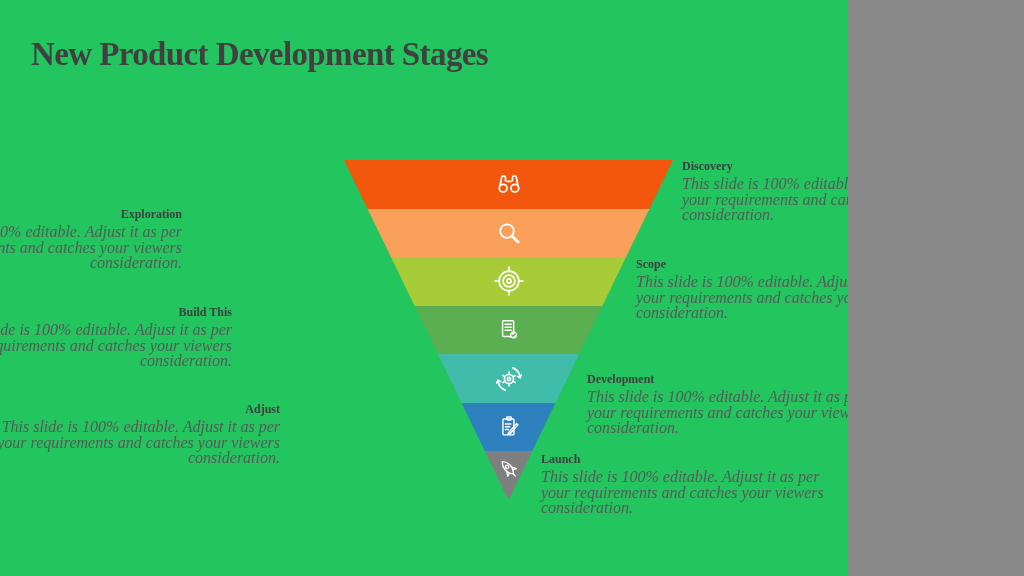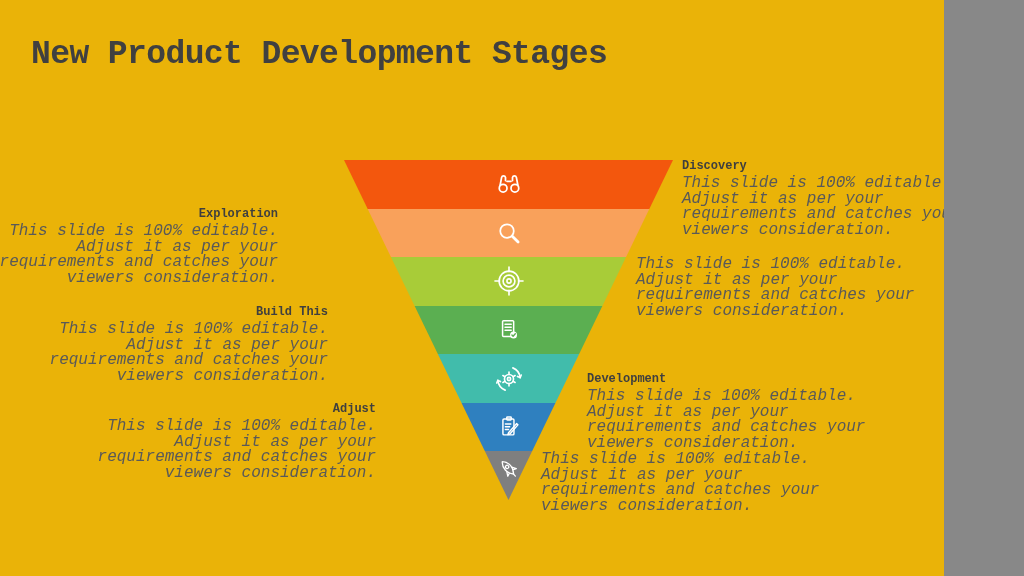--- a/index.html
+++ b/index.html
@@ -1,17 +1,17 @@
 <!DOCTYPE html>
 <html><head>
 <meta charset="utf-8">
 <style>
   html,body{margin:0;padding:0;background:#888;}
-  .slide{position:relative;width:944px;height:576px;background:#eab308;overflow:hidden;
-         font-family:Liberation Mono, monospace;}
+  .slide{position:relative;width:848px;height:576px;background:#22c55e;overflow:hidden;
+         font-family:Liberation Serif, serif;}
   .slide-title{position:absolute;left:31px;top:36px;margin:0;font-size:33px;font-weight:bold;
                color:#404040;letter-spacing:-0.6px;}
   .funnel{position:absolute;left:344px;top:160px;width:329px;height:340px;
           display:flex;flex-direction:column;
           clip-path:polygon(0 0,100% 0,50% 100%);-webkit-clip-path:polygon(0 0,100% 0,50% 100%);}
   .band{flex:1;position:relative;}
   .band .icon{position:absolute;left:50%;top:50%;transform:translate(-50%,-50%);display:block;line-height:0;}
   .band.band-launch .icon{top:36%;}
   .icon svg{display:block;}
   .stage-label{position:absolute;width:308px;}
@@ -121,35 +121,37 @@
     <div class="h">Discovery</div>
     <div class="d">This slide is 100% editable. Adjust it as per your requirements and catches your viewers consideration.</div>
   </div>
 
   <div class="stage-label side-left" style="right:666px;top:207px;">
     <div class="h">Exploration</div>
     <div class="d">This slide is 100% editable. Adjust it as per your requirements and catches your viewers consideration.</div>
   </div>
 
   <div class="stage-label side-right" style="left:636px;top:257px;">
+    <div class="h">Scope</div>
     <div class="d">This slide is 100% editable. Adjust it as per your requirements and catches your viewers consideration.</div>
   </div>
 
   <div class="stage-label side-left" style="right:616px;top:305px;">
     <div class="h">Build This</div>
     <div class="d">This slide is 100% editable. Adjust it as per your requirements and catches your viewers consideration.</div>
   </div>
 
   <div class="stage-label side-right" style="left:587px;top:372px;">
     <div class="h">Development</div>
     <div class="d">This slide is 100% editable. Adjust it as per your requirements and catches your viewers consideration.</div>
   </div>
 
   <div class="stage-label side-left" style="right:568px;top:402px;">
     <div class="h">Adjust</div>
     <div class="d">This slide is 100% editable. Adjust it as per your requirements and catches your viewers consideration.</div>
   </div>
 
   <div class="stage-label side-right" style="left:541px;top:452px;">
+    <div class="h">Launch</div>
     <div class="d">This slide is 100% editable. Adjust it as per your requirements and catches your viewers consideration.</div>
   </div>
 
 </div>
 
 </body></html>

